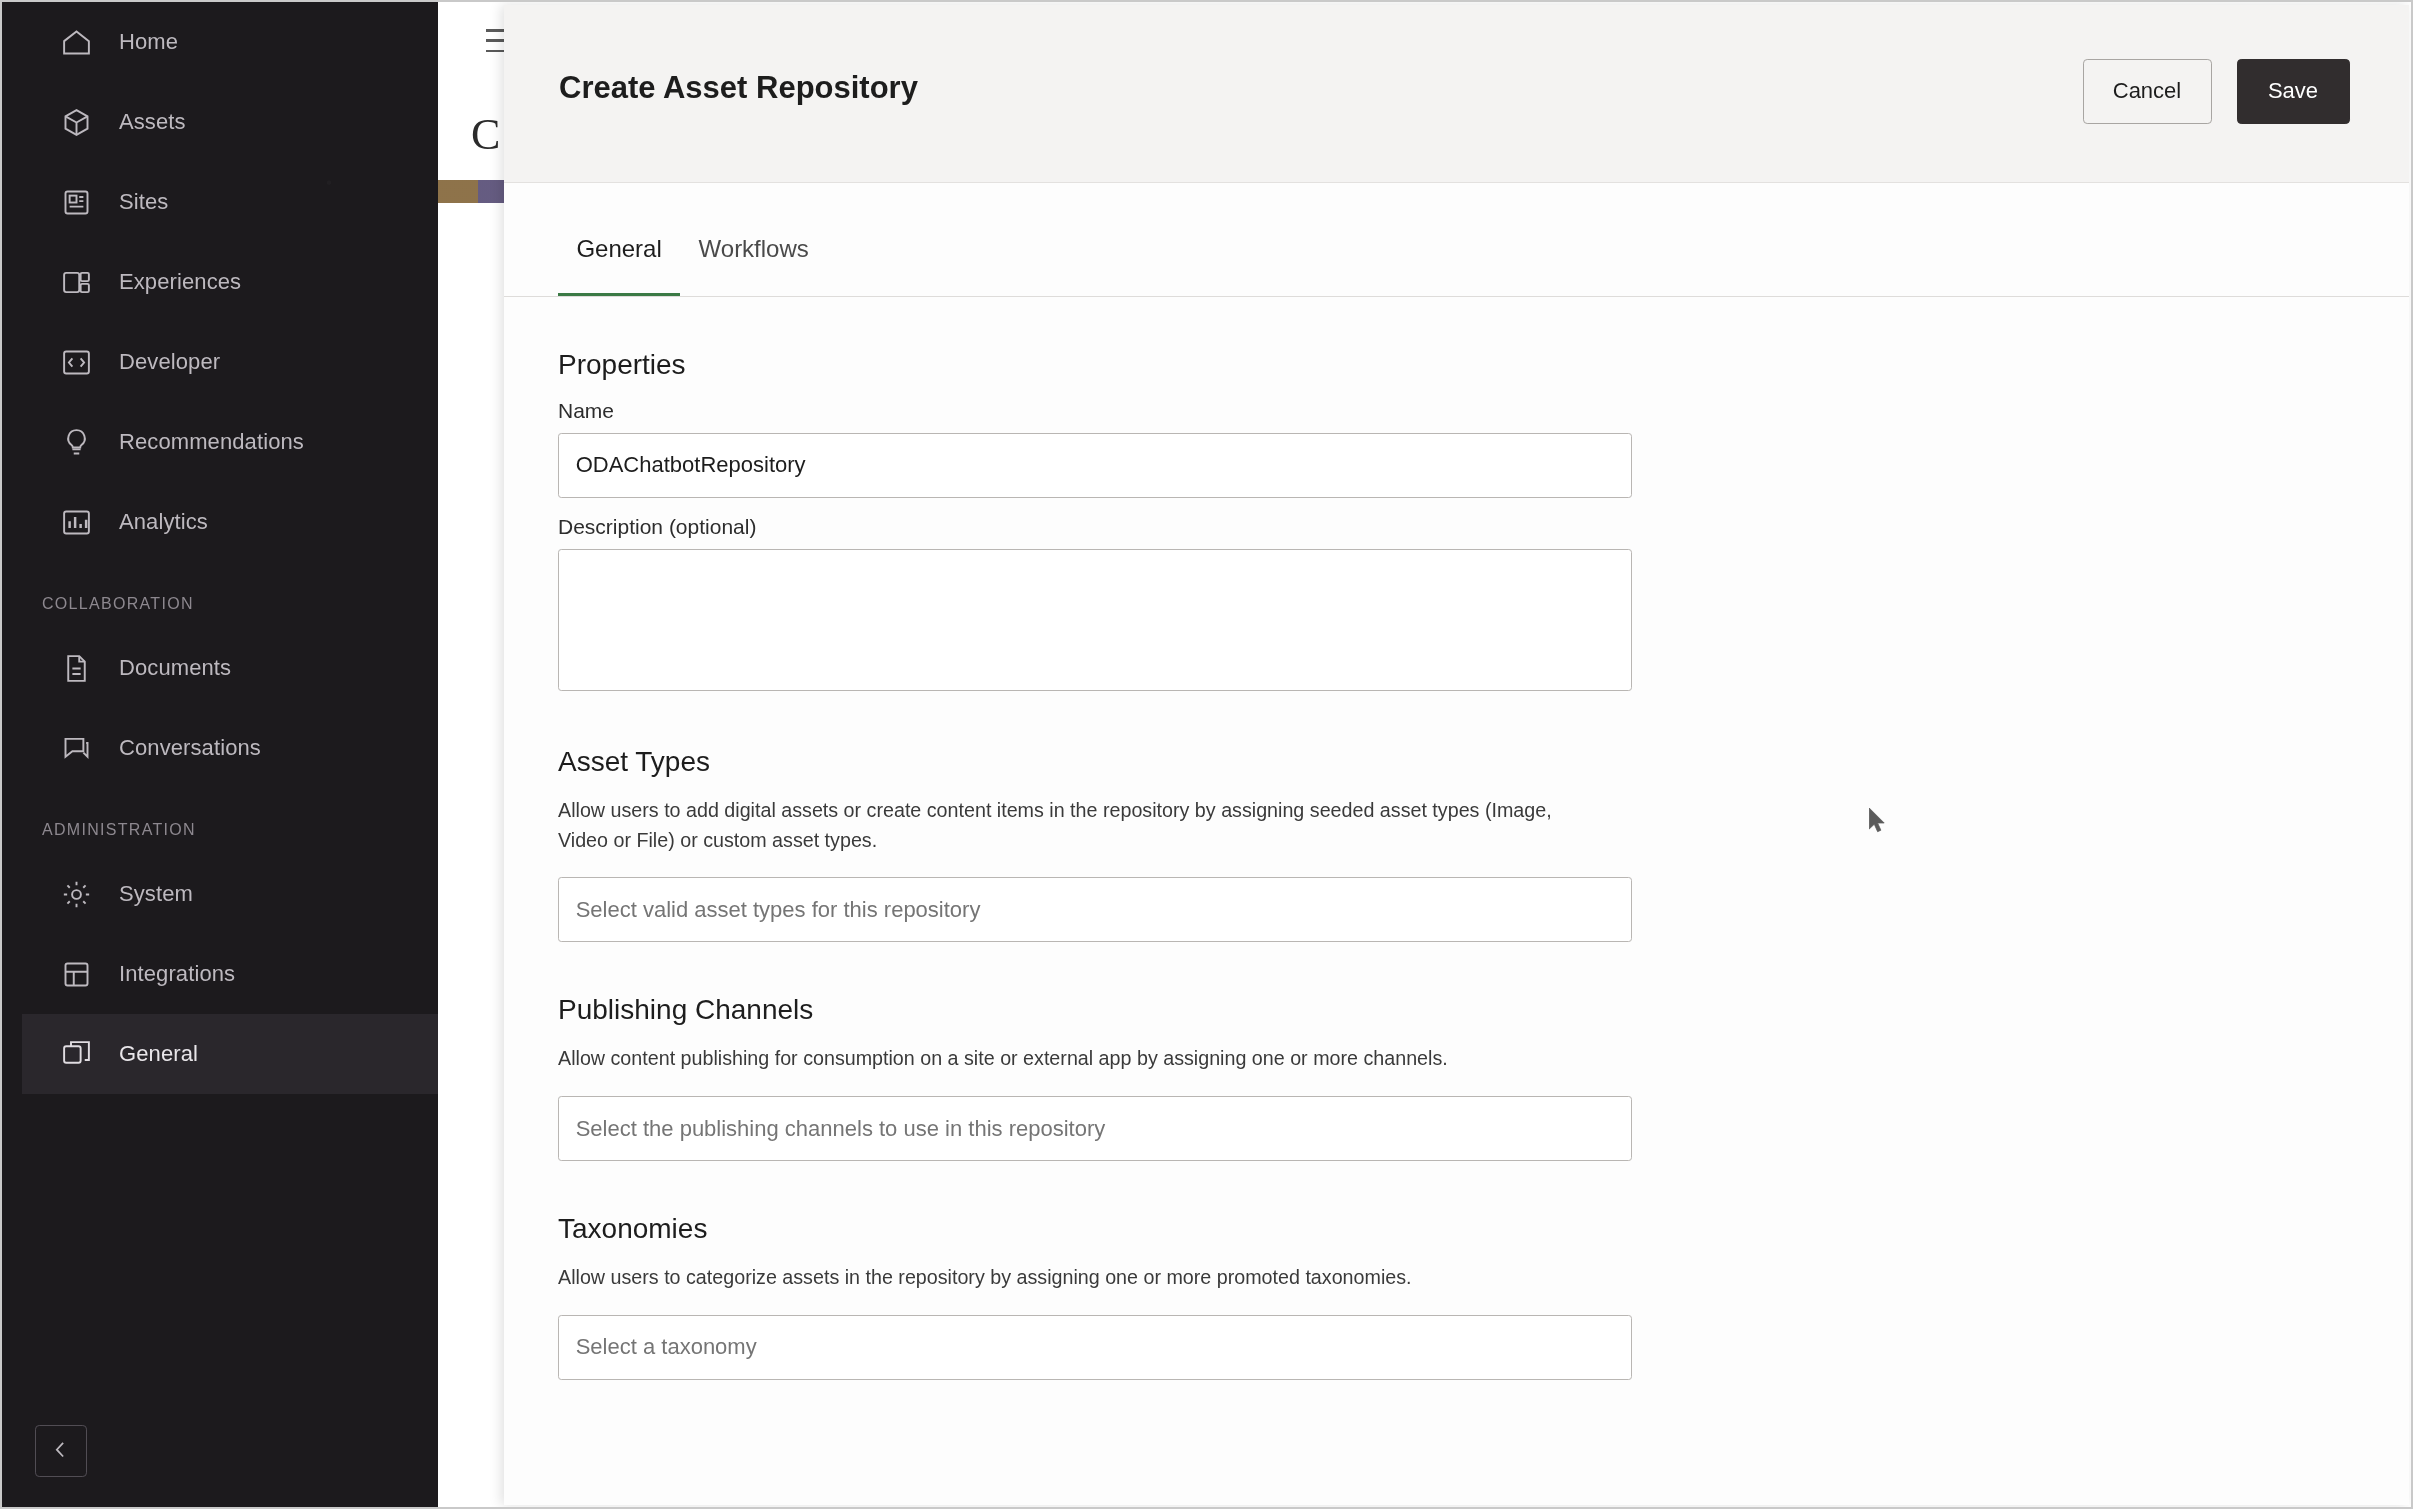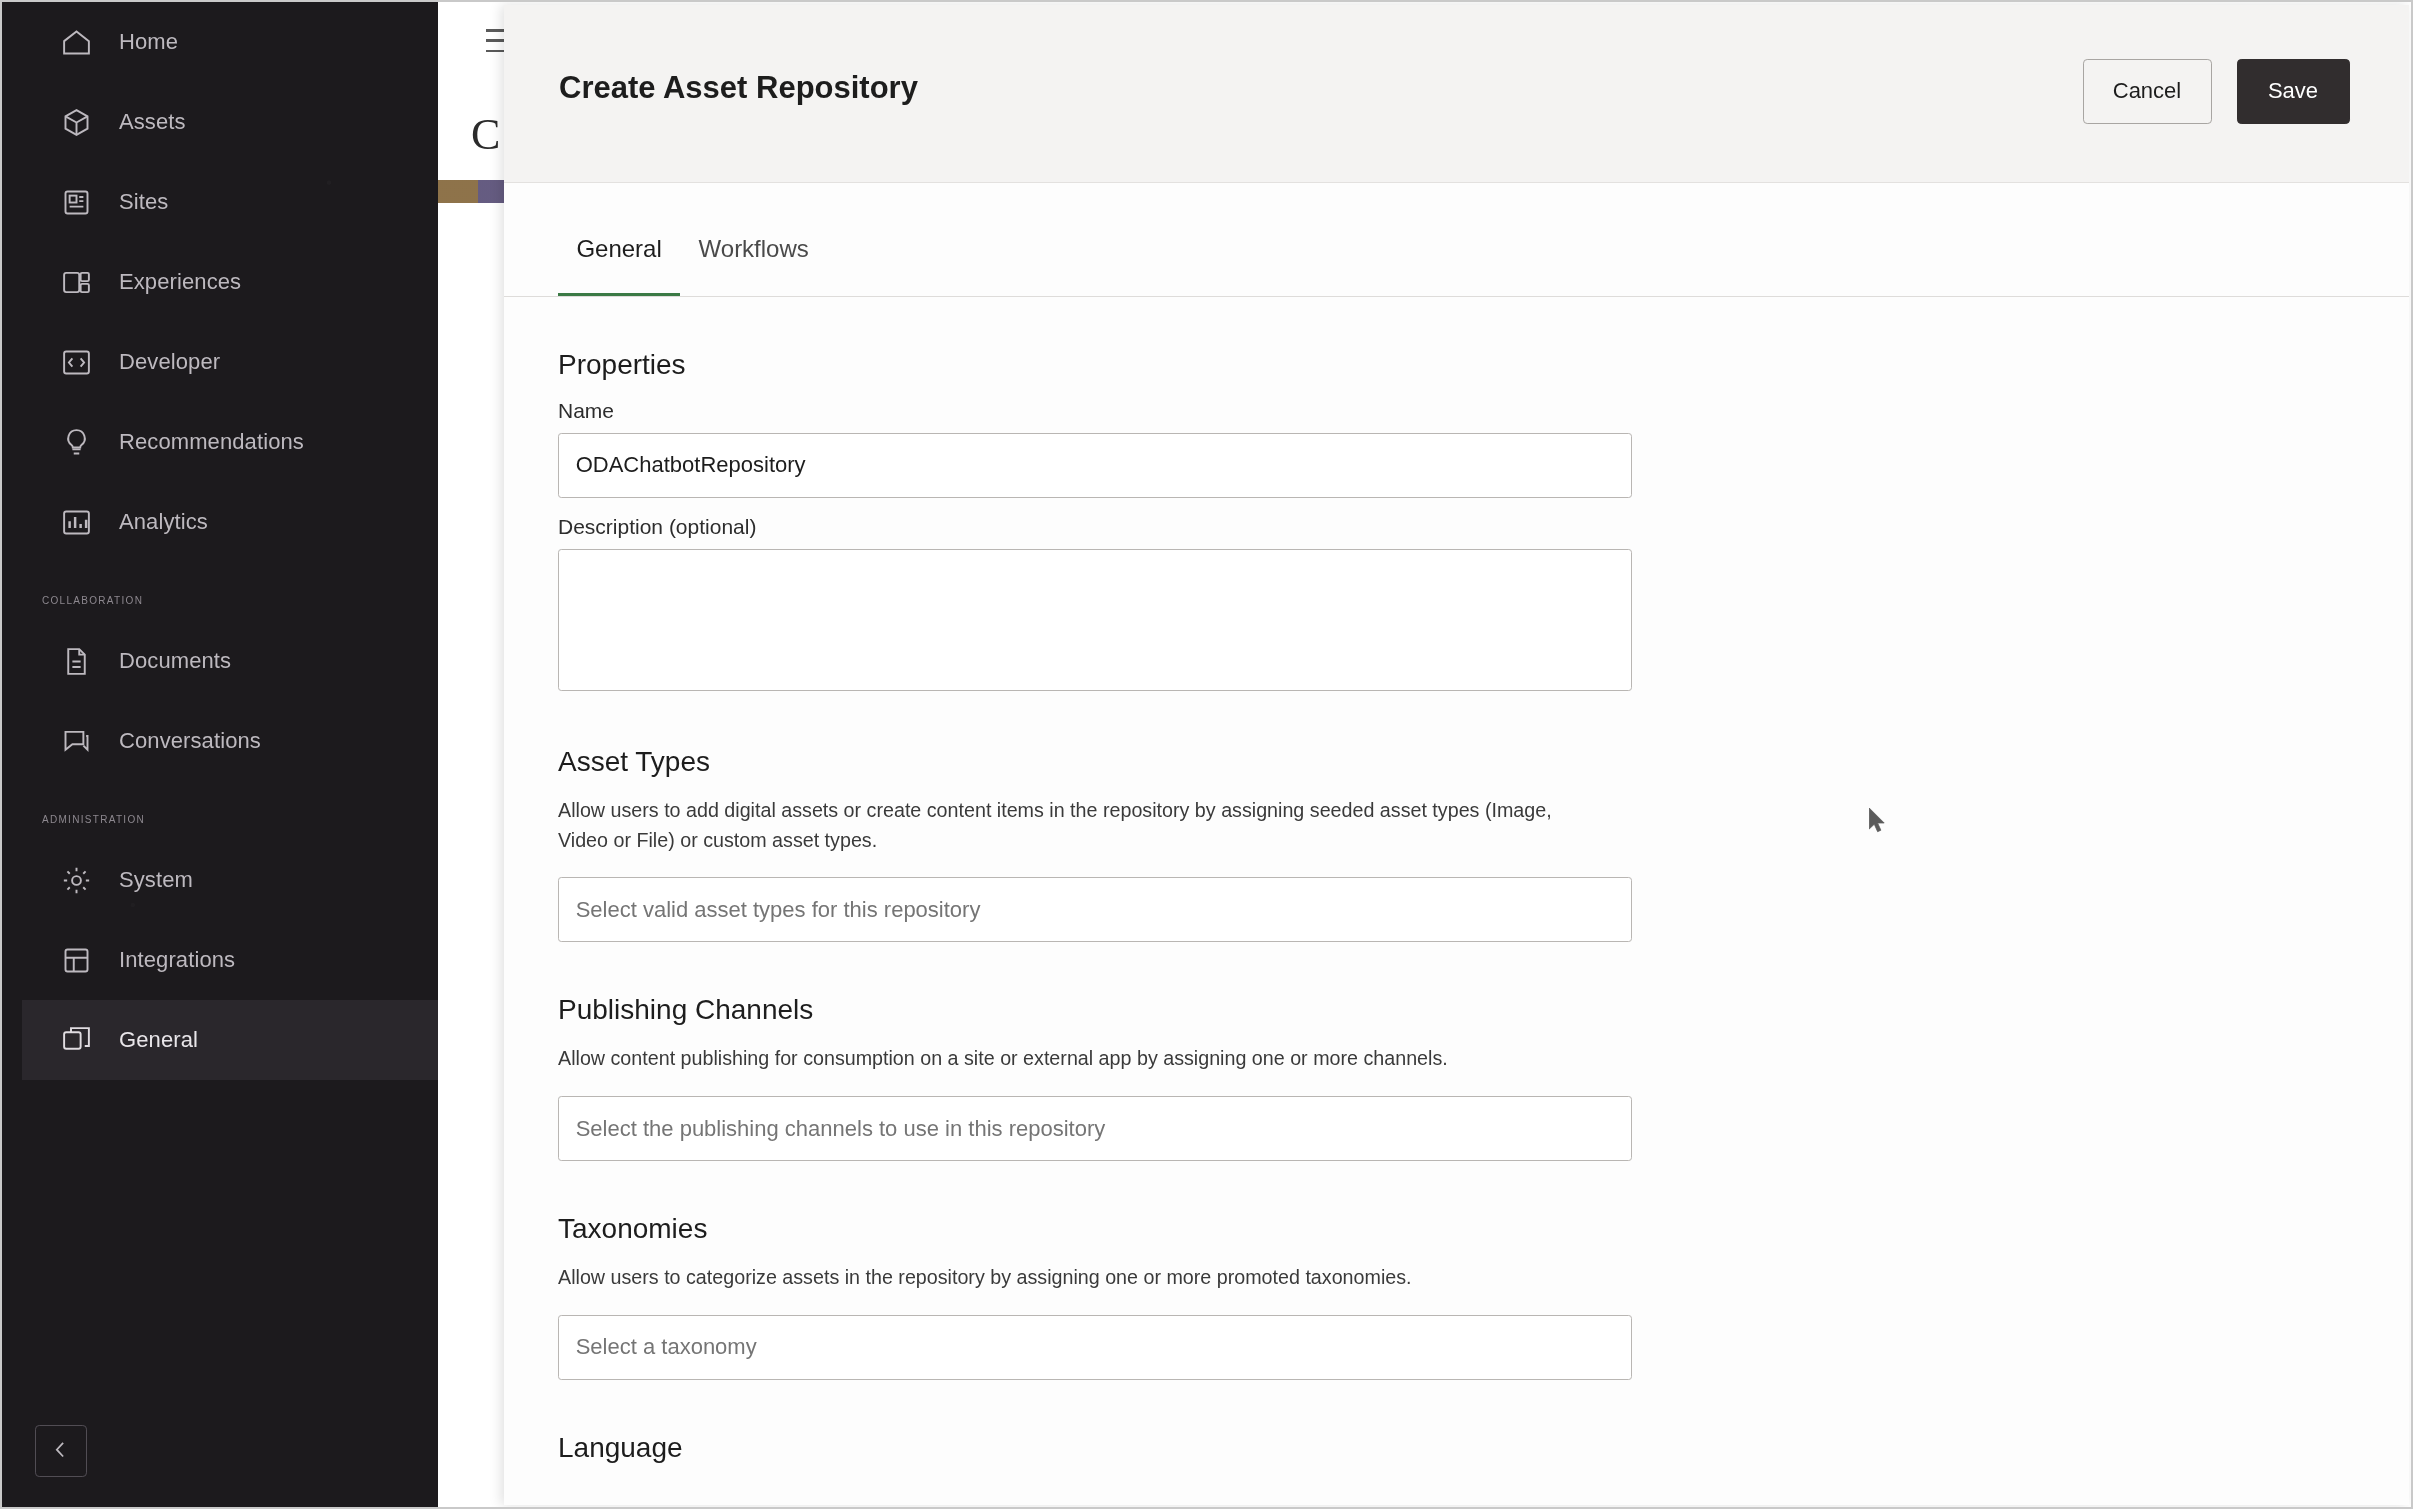--- a/index.html
+++ b/index.html
@@ -60,21 +60,21 @@
     background: #2a272c;
   }
   .nav-item.active .label { color: #e9e6ea; }
   .nav-icon {
     width: 35px; height: 35px;
     display: flex; align-items: center; justify-content: center;
     flex: 0 0 35px;
   }
   .nav-icon svg { display: block; }
   .section-title {
-    font-size: 10px;
+    font-size: 16px;
     letter-spacing: 1.3px;
     color: #8d888f;
     padding: 33px 0 15px 40px;
     position: relative;
     z-index: 2;
   }
   #collapse-btn {
     position: absolute;
     left: 33px;
     bottom: 30px;
@@ -434,21 +434,20 @@
         <input class="combo-input" type="text" placeholder="Select valid asset types for this repository" style="">
 
         <div class="group-title">Publishing Channels</div>
         <div class="help-text">Allow content publishing for consumption on a site or external app by assigning one or more channels.</div>
         <input class="combo-input" type="text" placeholder="Select the publishing channels to use in this repository" style="">
 
         <div class="group-title">Taxonomies</div>
         <div class="help-text">Allow users to categorize assets in the repository by assigning one or more promoted taxonomies.</div>
         <input class="combo-input" type="text" placeholder="Select a taxonomy" style="">
 
-        <div class="group-title">Language</div>
 
       </div>
     </div>
   </div>
 
   <div id="cursor">
     <svg width="18.4" height="27" viewBox="0 0 12 18">
       <path d="M0 0 L0 14 L3.4 10.8 L5.6 15.8 L7.8 14.8 L5.6 10 L10 10 Z" fill="#5b5b5b" stroke="#5b5b5b" stroke-width="0.5"></path>
     </svg>
   </div>

